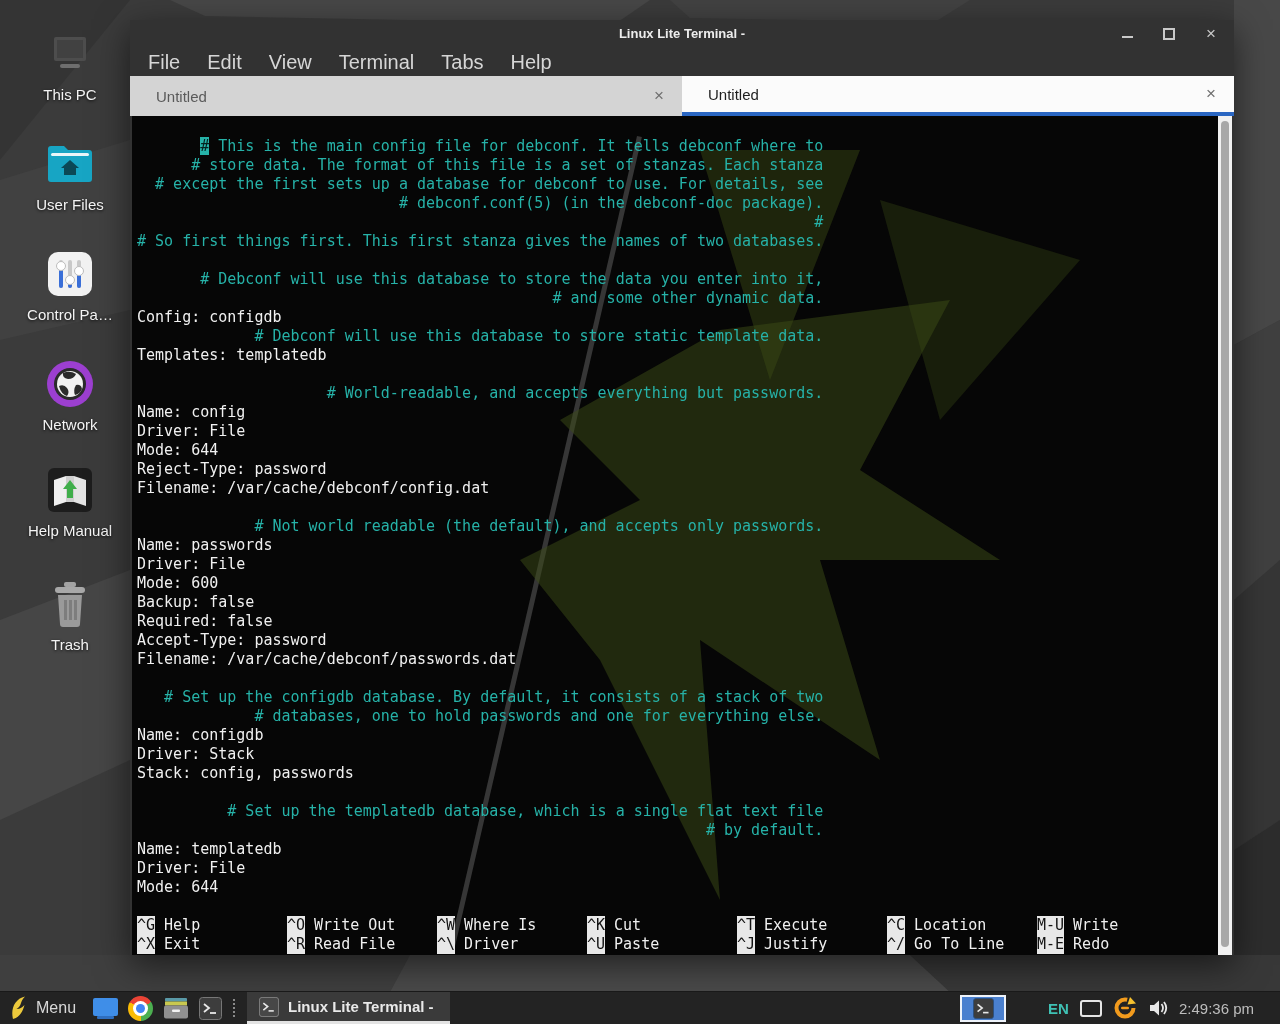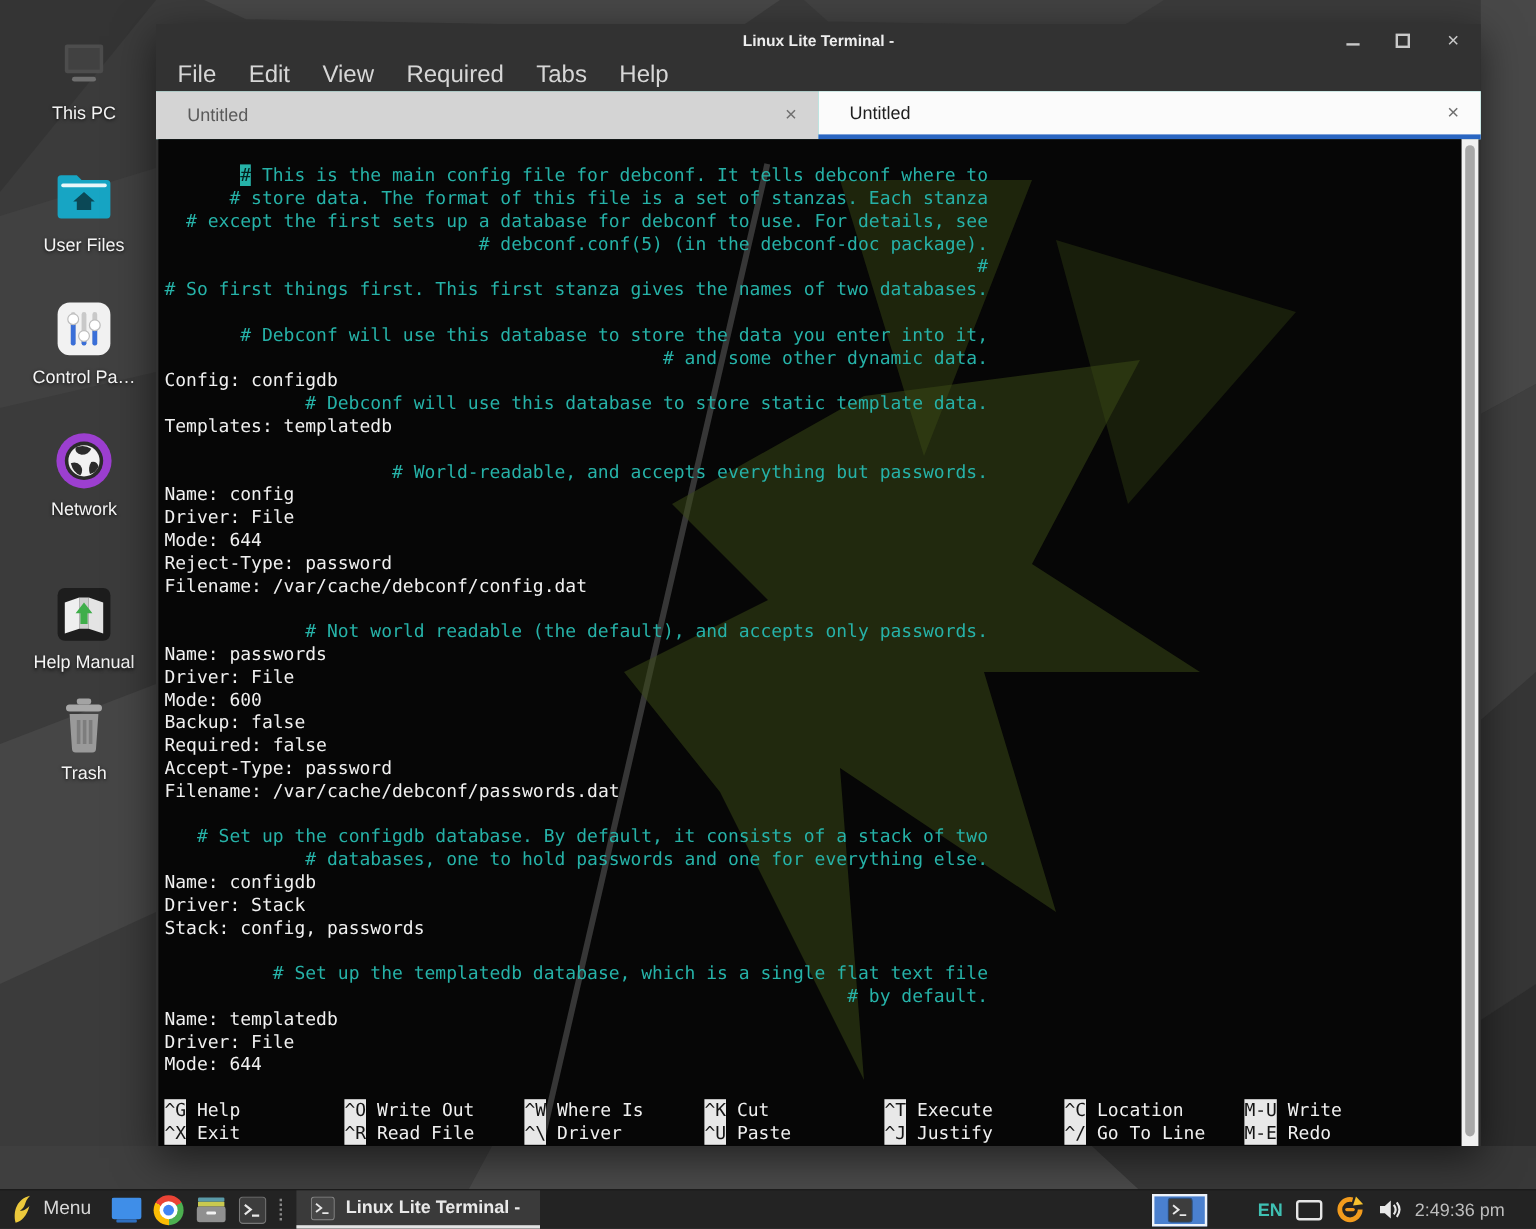--- a/index.html
+++ b/index.html
@@ -142,21 +142,21 @@
       <circle cx="25" cy="25" r="16" fill="#2b2b2b"></circle>
       <circle cx="25" cy="25" r="13" fill="#f2f2f2"></circle>
       <path d="M18 14 q7-3 13 1 q-2 5-8 5 q-6-1-5-6 Z" fill="#2b2b2b"></path>
       <path d="M14 27 q5-2 8 2 q3 4 0 8 q-6-2-8-10 Z" fill="#2b2b2b"></path>
       <path d="M31 26 q5-1 6 4 q-2 5-7 6 q-2-5 1-10 Z" fill="#2b2b2b"></path>
     </svg>
   </div>
   <div class="dlabel">Network</div>
 </div>
 
-<div class="dicon" style="top:484px">
+<div class="dicon" style="top:462px">
   <div class="ic">
     <svg width="48" height="48" viewBox="0 0 48 48">
       <rect x="2" y="2" width="44" height="44" rx="6" fill="#1d1d1d"></rect>
       <path d="M8 14 L20 10 L20 36 L8 40 Z" fill="#efefef"></path>
       <path d="M28 10 L40 14 L40 40 L28 36 Z" fill="#e4e4e4"></path>
       <path d="M20 10 L28 10 L28 36 L20 36 Z" fill="#cfcfcf"></path>
       <path d="M24 14 l7 9 h-4 v9 h-6 v-9 h-4 Z" fill="#3fae4a"></path>
     </svg>
   </div>
   <div class="dlabel">Help Manual</div>
@@ -189,21 +189,21 @@
       <div class="ctl">
           <span class="closex">×</span>
         </div>
     </div>
   </div>
 
   <div class="menubar">
     <span>File</span>
     <span>Edit</span>
     <span>View</span>
-    <span>Required</span>
+    <span>Terminal</span>
     <span>Tabs</span>
     <span>Help</span>
   </div>
 
   <div class="tabbar">
     <div class="tab inactive">
       <span class="tlabel">Untitled</span>
       <span class="tclose">×</span>
     </div>
     <div class="tab active">

